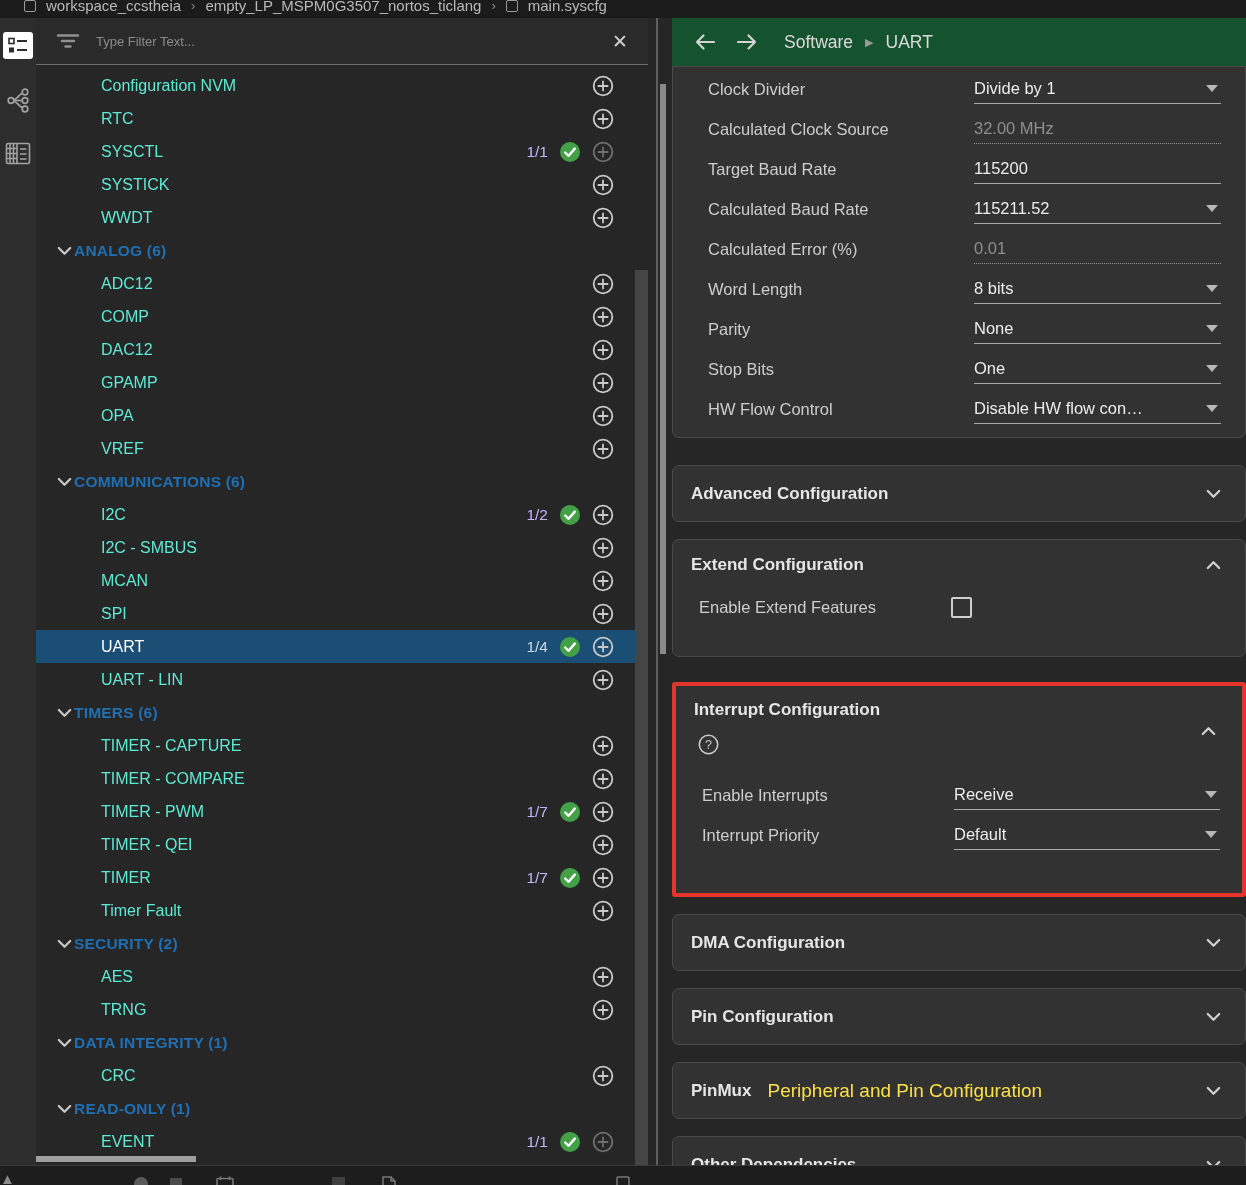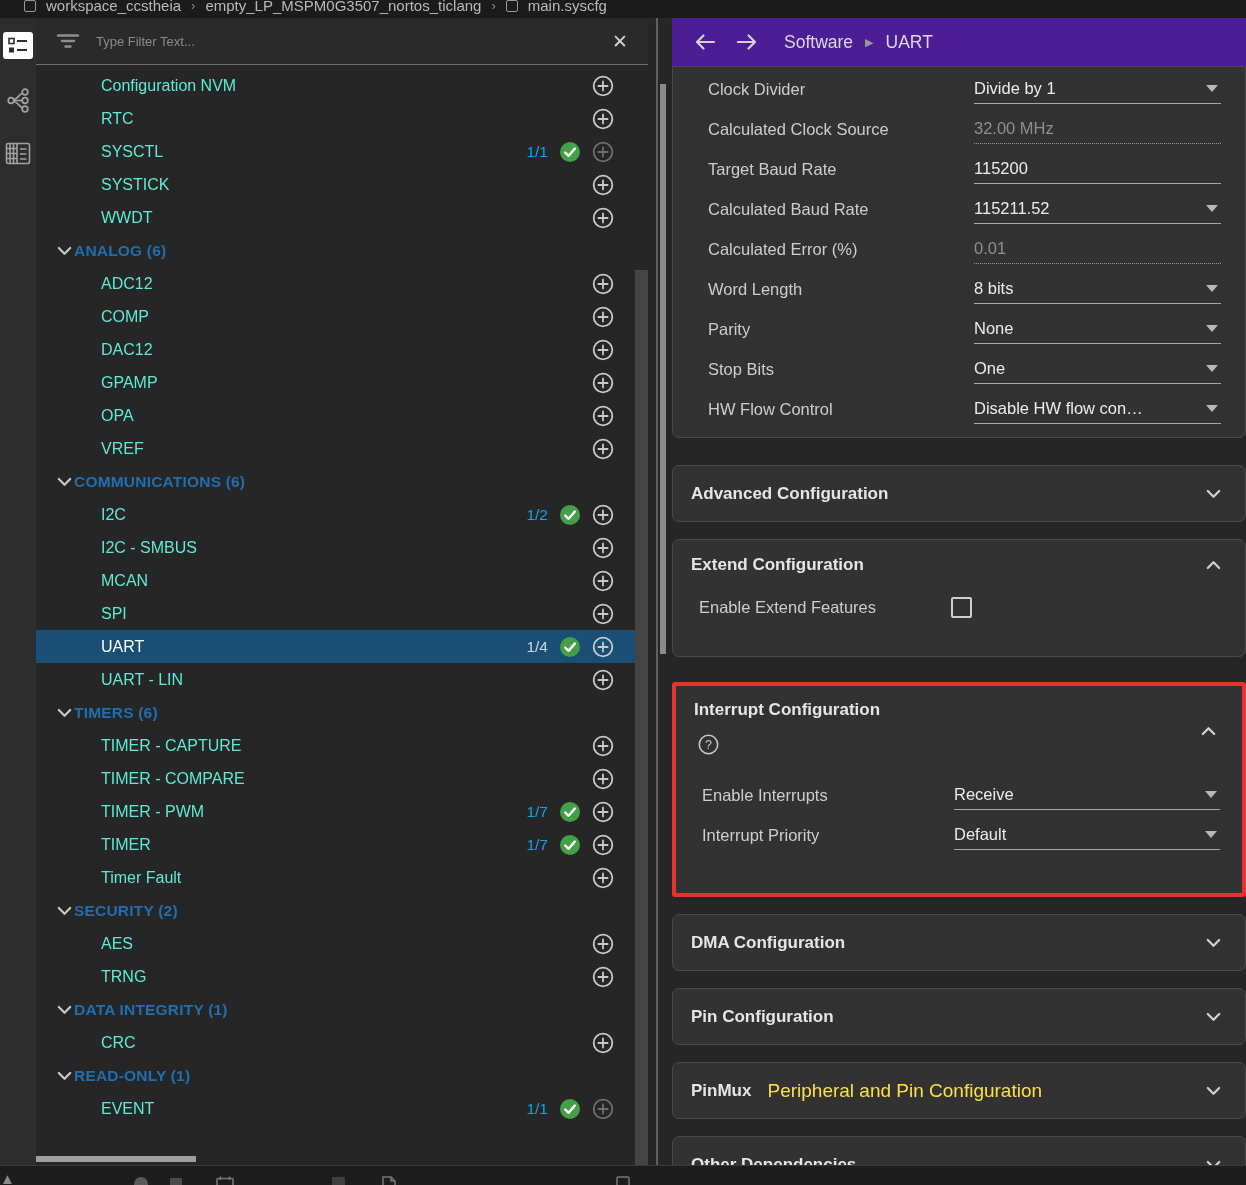--- a/index.html
+++ b/index.html
@@ -30,36 +30,36 @@
   .filterbar input{ flex:1; background:transparent; border:none; outline:none; color:#cfcfcf; font-size:13px; font-family:inherit; }
   .filterbar input::placeholder{ color:#8a8a8a; }
   .clear-x{ color:#d0d0d0; font-size:19px; cursor:pointer; padding:0 4px; }
   .modlist{ flex:1; overflow:hidden; padding-top:4px; }
   .srow{ height:33px; display:flex; align-items:center; padding-right:34px; font-size:16px; }
   .srow.item .slabel{ margin-left:65px; color:#5eead4; }
   .srow.group{ padding-left:21px; gap:2px; }
   .srow.group .glabel{ color:var(--accent); font-weight:700; font-size:15.5px; letter-spacing:.2px; }
   .gchev{ color:#c8c8c8; display:flex; }
   .sright{ margin-left:auto; display:flex; align-items:center; gap:11px; }
-  .count{ color:#0ea5e9; font-size:15.5px; }
+  .count{ color:#c4b5fd; font-size:15.5px; }
   .checkic{ display:flex; }
   .plus{ color:#c9c9c9; display:flex; cursor:pointer; }
   .plus.dim{ color:#6f6f6f; }
   .srow.selected{ background:var(--sel); }
   .srow.selected .slabel{ color:#ffffff; }
   .srow.selected .count{ color:#c9d9e6; }
   
   .side-vthumb{ position:absolute; right:0; top:252px; height:900px; width:13px; background:#454545; }
   
   .gutter{ width:24px; flex:none; position:relative; background:#262626; }
   .gutter .divline{ position:absolute; left:8px; top:0; bottom:0; width:2px; background:#5f5f5f; }
   .gutter .vthumb{ position:absolute; left:12px; top:66px; height:570px; width:6px; background:#8a8a8a; }
   
   .config{ flex:1; display:flex; flex-direction:column; background:#262626; min-width:0; }
-  .chead{ height:48px; background:#4c1d95; flex:none; display:flex; align-items:center; padding-left:22px; gap:20px; font-size:17.5px; color:#dadada; }
+  .chead{ height:48px; background:#14532d; flex:none; display:flex; align-items:center; padding-left:22px; gap:20px; font-size:17.5px; color:#dadada; }
   .navarrow{ color:#d4d4d4; display:flex; cursor:pointer; }
   .cbc{ display:flex; align-items:center; gap:12px; margin-left:6px; }
   .cbc .sep{ color:#9a9a9a; font-size:11px; }
   .ccontent{ flex:1; overflow:hidden; padding:0; position:relative; }
   .card{ background:#323232; border:1px solid #4a4a4a; border-radius:7px; }
   .card.first{ border-radius:0 0 7px 7px; padding:2px 24px 8px 35px; margin-bottom:27px; }
   .field{ height:40px; display:flex; align-items:center; }
   .flabel{ width:266px; flex:none; font-size:16.5px; color:#cdcdcd; }
   .fvalue{ flex:1; display:flex; align-items:center; justify-content:space-between;
            border-bottom:1px solid #a8a8a8; height:30px; align-self:flex-end; margin-bottom:5px;
@@ -413,20 +413,31 @@
             </span>
             <span class="plus">
               <svg width="22" height="22" viewBox="0 0 22 22">
                 <circle cx="11" cy="11" r="9.3" fill="none" stroke="currentColor" stroke-width="1.8"></circle>
                 <path d="M11 6.4 V15.6 M6.4 11 H15.6" stroke="currentColor" stroke-width="1.8" stroke-linecap="round"></path>
               </svg>
             </span>
           </span>
         </div>
         <div class="srow item">
+          <span class="slabel">TIMER - QEI</span>
+          <span class="sright">
+            <span class="plus">
+              <svg width="22" height="22" viewBox="0 0 22 22">
+                <circle cx="11" cy="11" r="9.3" fill="none" stroke="currentColor" stroke-width="1.8"></circle>
+                <path d="M11 6.4 V15.6 M6.4 11 H15.6" stroke="currentColor" stroke-width="1.8" stroke-linecap="round"></path>
+              </svg>
+            </span>
+          </span>
+        </div>
+        <div class="srow item">
           <span class="slabel">TIMER</span>
           <span class="sright">
             <span class="count">1/7</span>
             <span class="checkic">
               <svg width="22" height="22" viewBox="0 0 22 22">
                 <circle cx="11" cy="11" r="10" fill="#43a047"></circle>
                 <path d="M6.2 11.5 L9.6 14.8 L15.8 7.6" stroke="#fff" stroke-width="2.4" fill="none" stroke-linecap="round" stroke-linejoin="round"></path>
               </svg>
             </span>
             <span class="plus">

